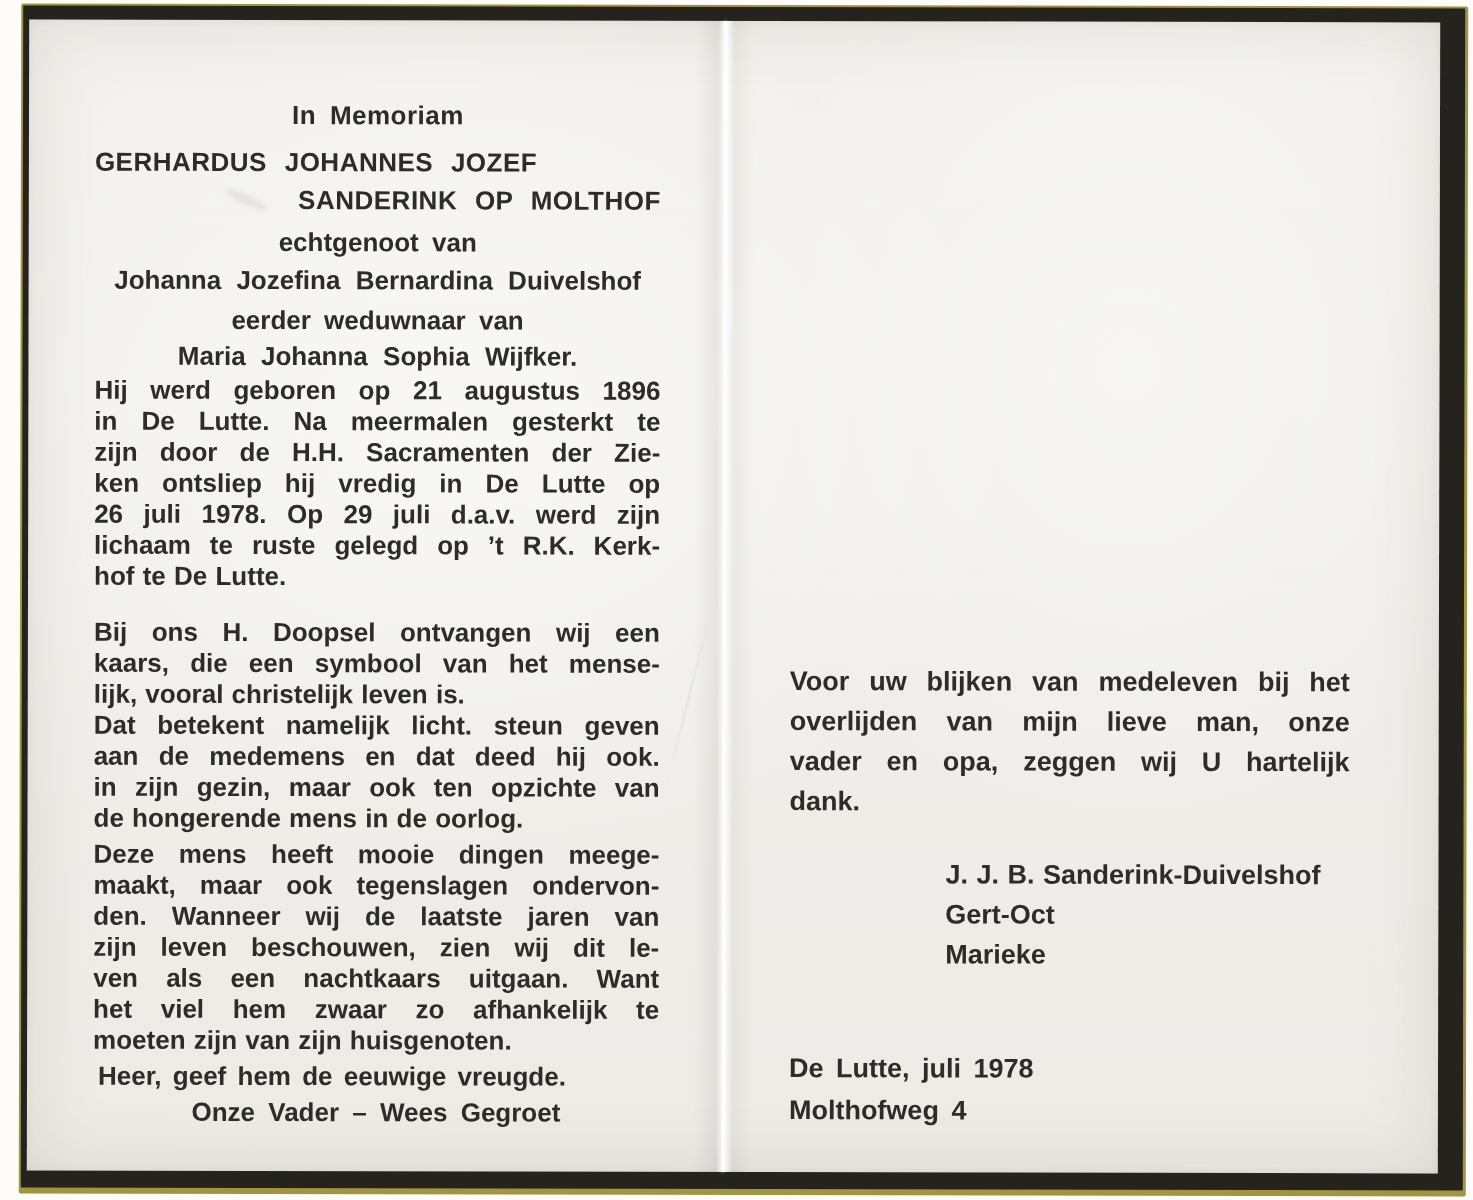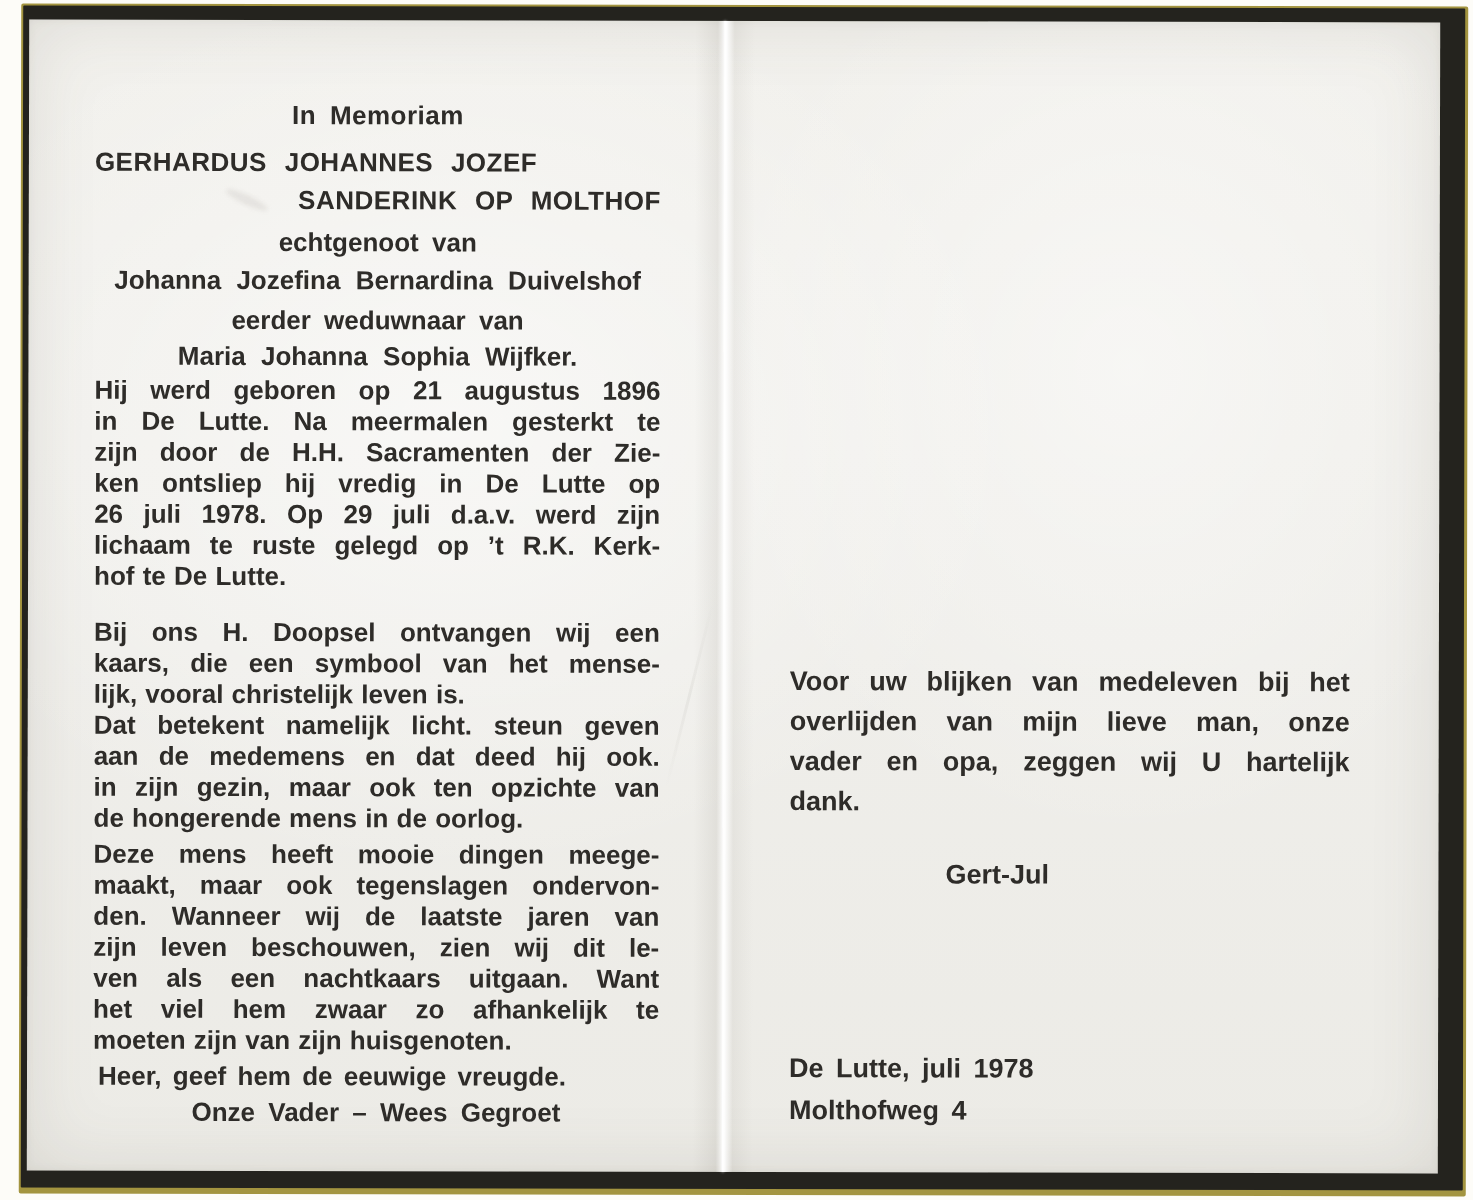--- a/index.html
+++ b/index.html
@@ -143,21 +143,23 @@
       </div>
 
       <div class="pg right-page">
         <div class="thanks">
             <div class="jline">Voor uw blijken van medeleven bij het</div>
             <div class="jline">overlijden van mijn lieve man, onze</div>
             <div class="jline">vader en opa, zeggen wij U hartelijk</div>
             <div class="jline">dank.</div>
           </div>
         <div class="signatures">
-            <div class="jline">Gert-Jul</div>
+            <div class="jline">J. J. B. Sanderink-Duivelshof</div>
+            <div class="jline">Gert-Oct</div>
+            <div class="jline">Marieke</div>
           </div>
         <div class="t placedate">De Lutte, juli 1978</div>
         <div class="t address">Molthofweg 4</div>
       </div>
 
     </div>
   </div>
 </div>
 
 </body></html>

